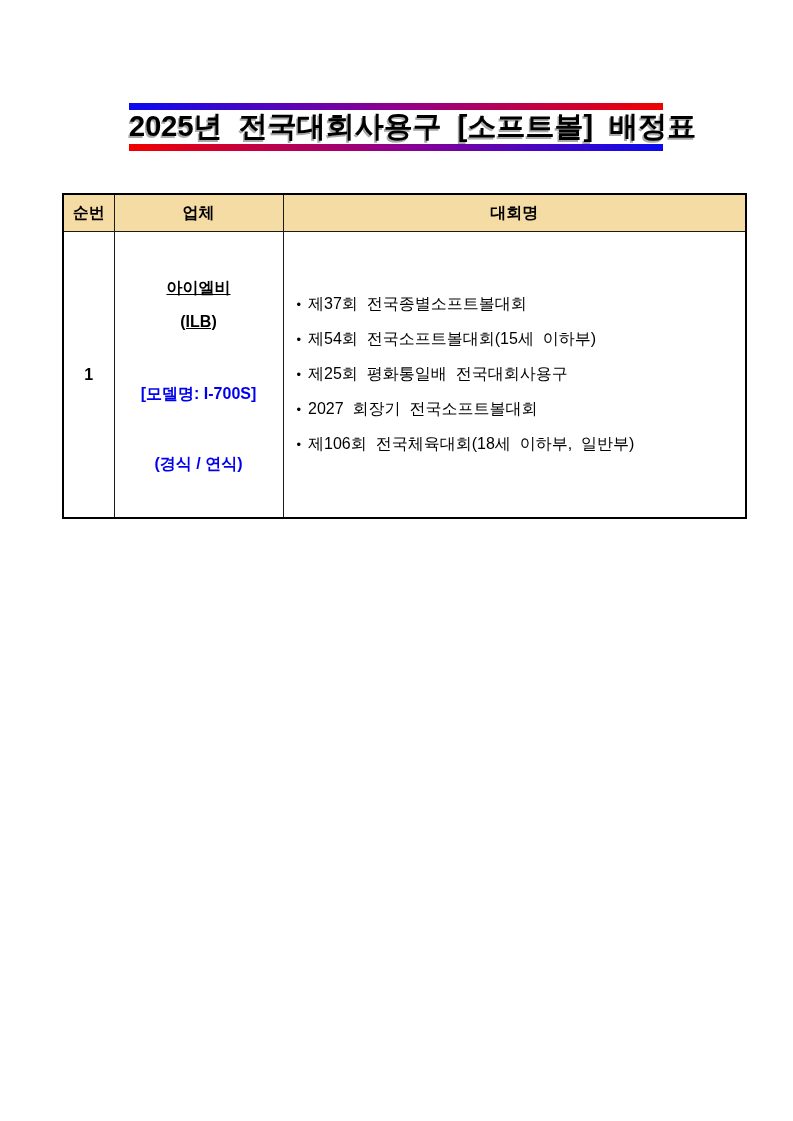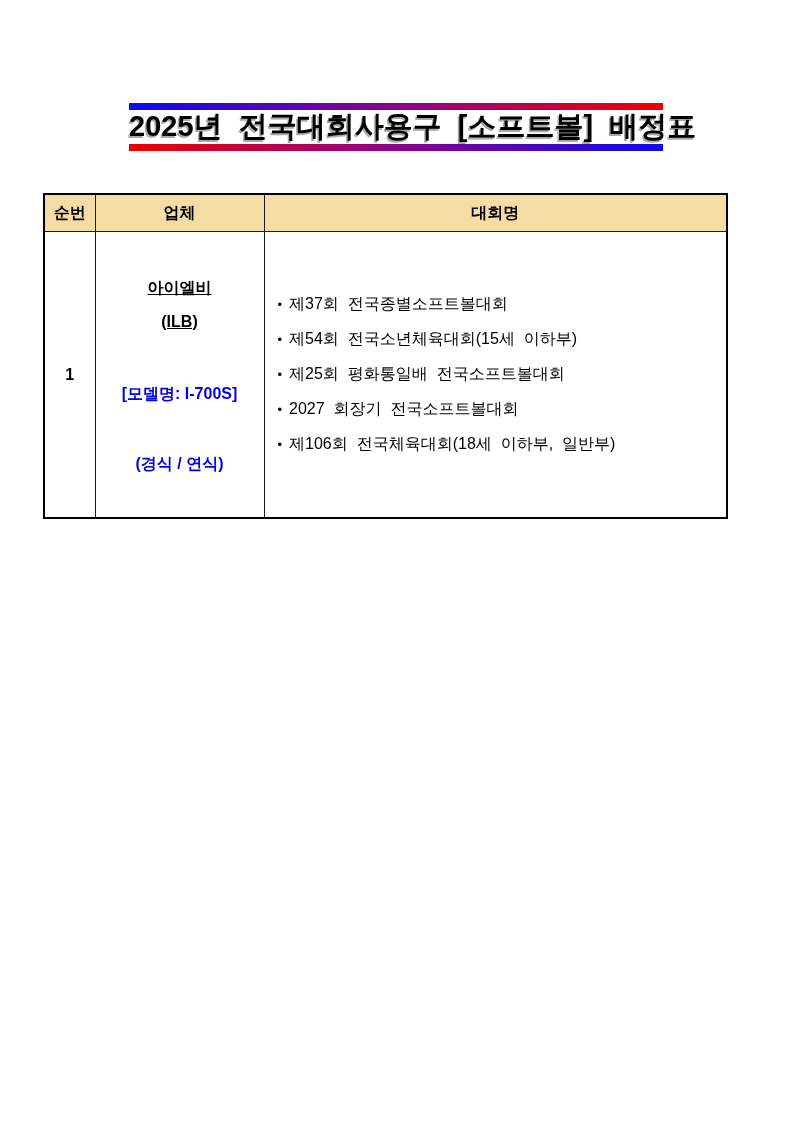--- a/index.html
+++ b/index.html
@@ -30,21 +30,21 @@
     text-align: center;
     letter-spacing: 0px;
     white-space: pre;
     color: #000;
     text-shadow: -1.5px 1.5px 0 #a9a9a9;
   }
 
   
   table.alloc {
     position: absolute;
-    left: 43px;
+    left: 62px;
     top: 193px;
     width: 685px;
     border-collapse: collapse;
     table-layout: fixed;
   }
   table.alloc, table.alloc th, table.alloc td {
     border: 1px solid #1a1a1a;
   }
   table.alloc { border: 2px solid #000; }
   table.alloc th {
@@ -137,25 +137,25 @@
           </div>
         </td>
         <td class="cell-competitions">
           <ul class="comp-list">
             <li>
               <span class="bullet">•</span>
               <span>제37회  전국종별소프트볼대회</span>
             </li>
             <li>
               <span class="bullet">•</span>
-              <span>제54회  전국소년체육대회(15세  이하부)</span>
+              <span>제54회  전국소프트볼대회(15세  이하부)</span>
             </li>
             <li>
               <span class="bullet">•</span>
-              <span>제25회  평화통일배  전국소프트볼대회</span>
+              <span>제25회  평화통일배  전국대회사용구</span>
             </li>
             <li>
               <span class="bullet">•</span>
               <span>2027  회장기  전국소프트볼대회</span>
             </li>
             <li>
               <span class="bullet">•</span>
               <span>제106회  전국체육대회(18세  이하부,  일반부)</span>
             </li>
           </ul>

